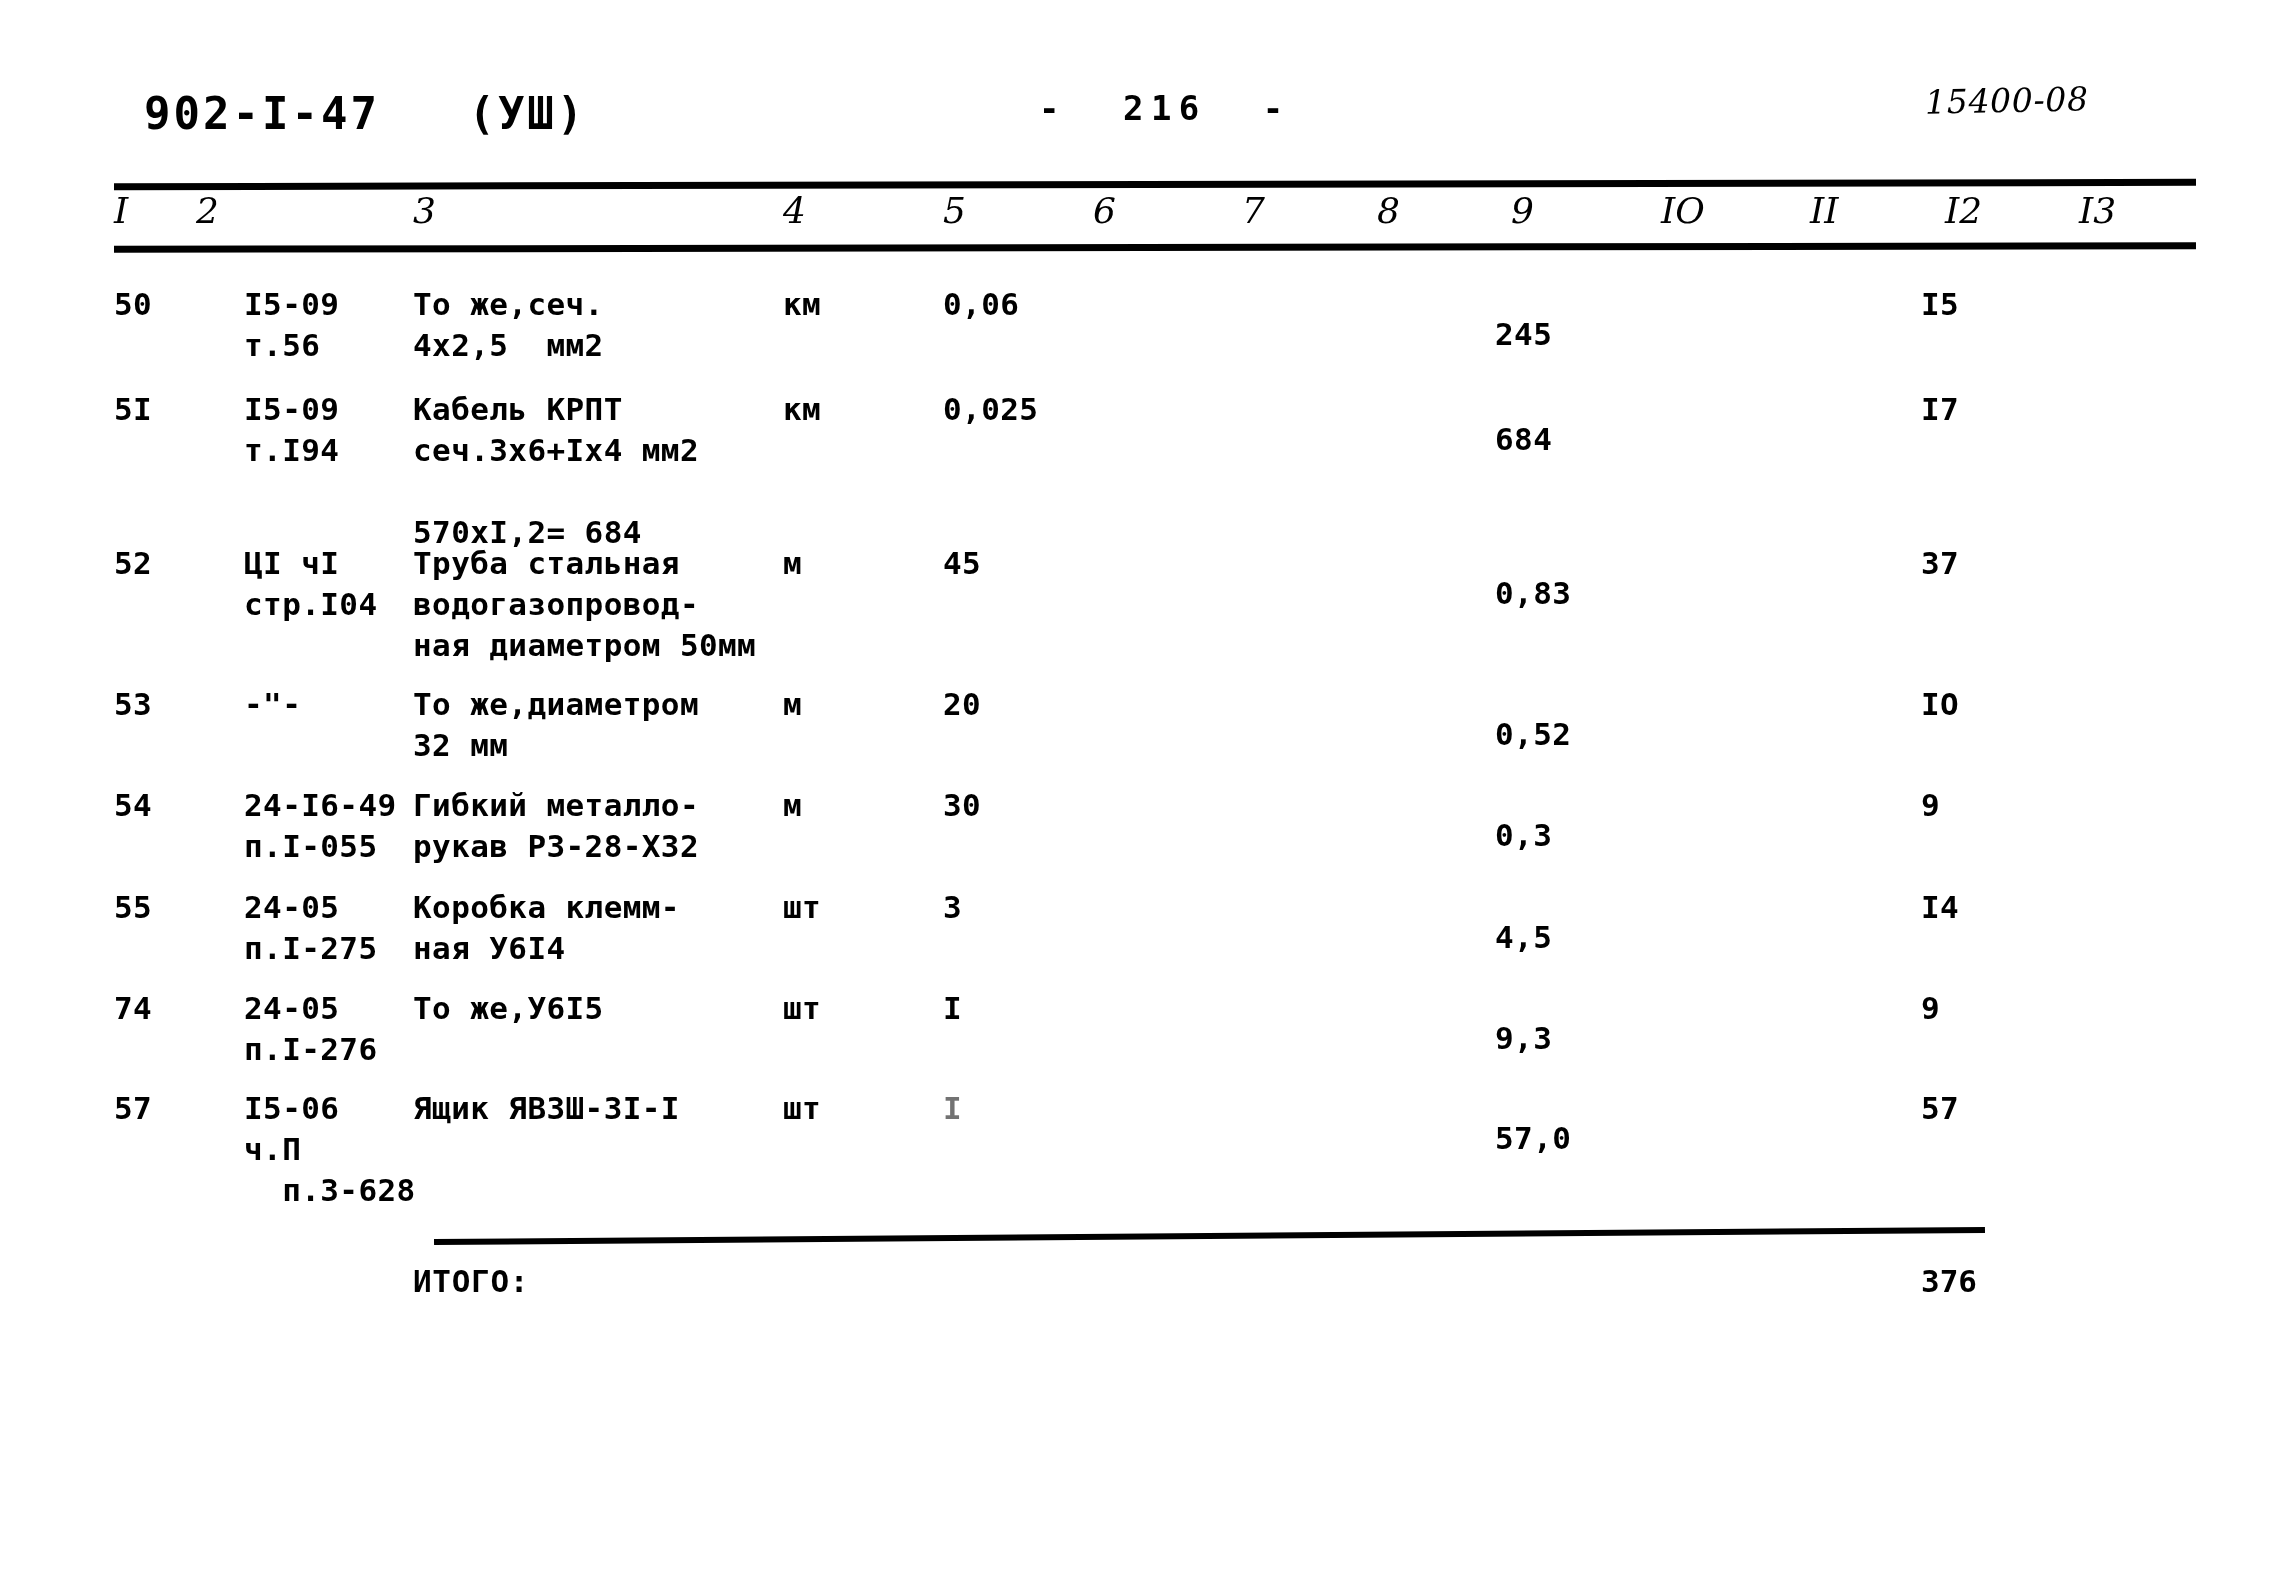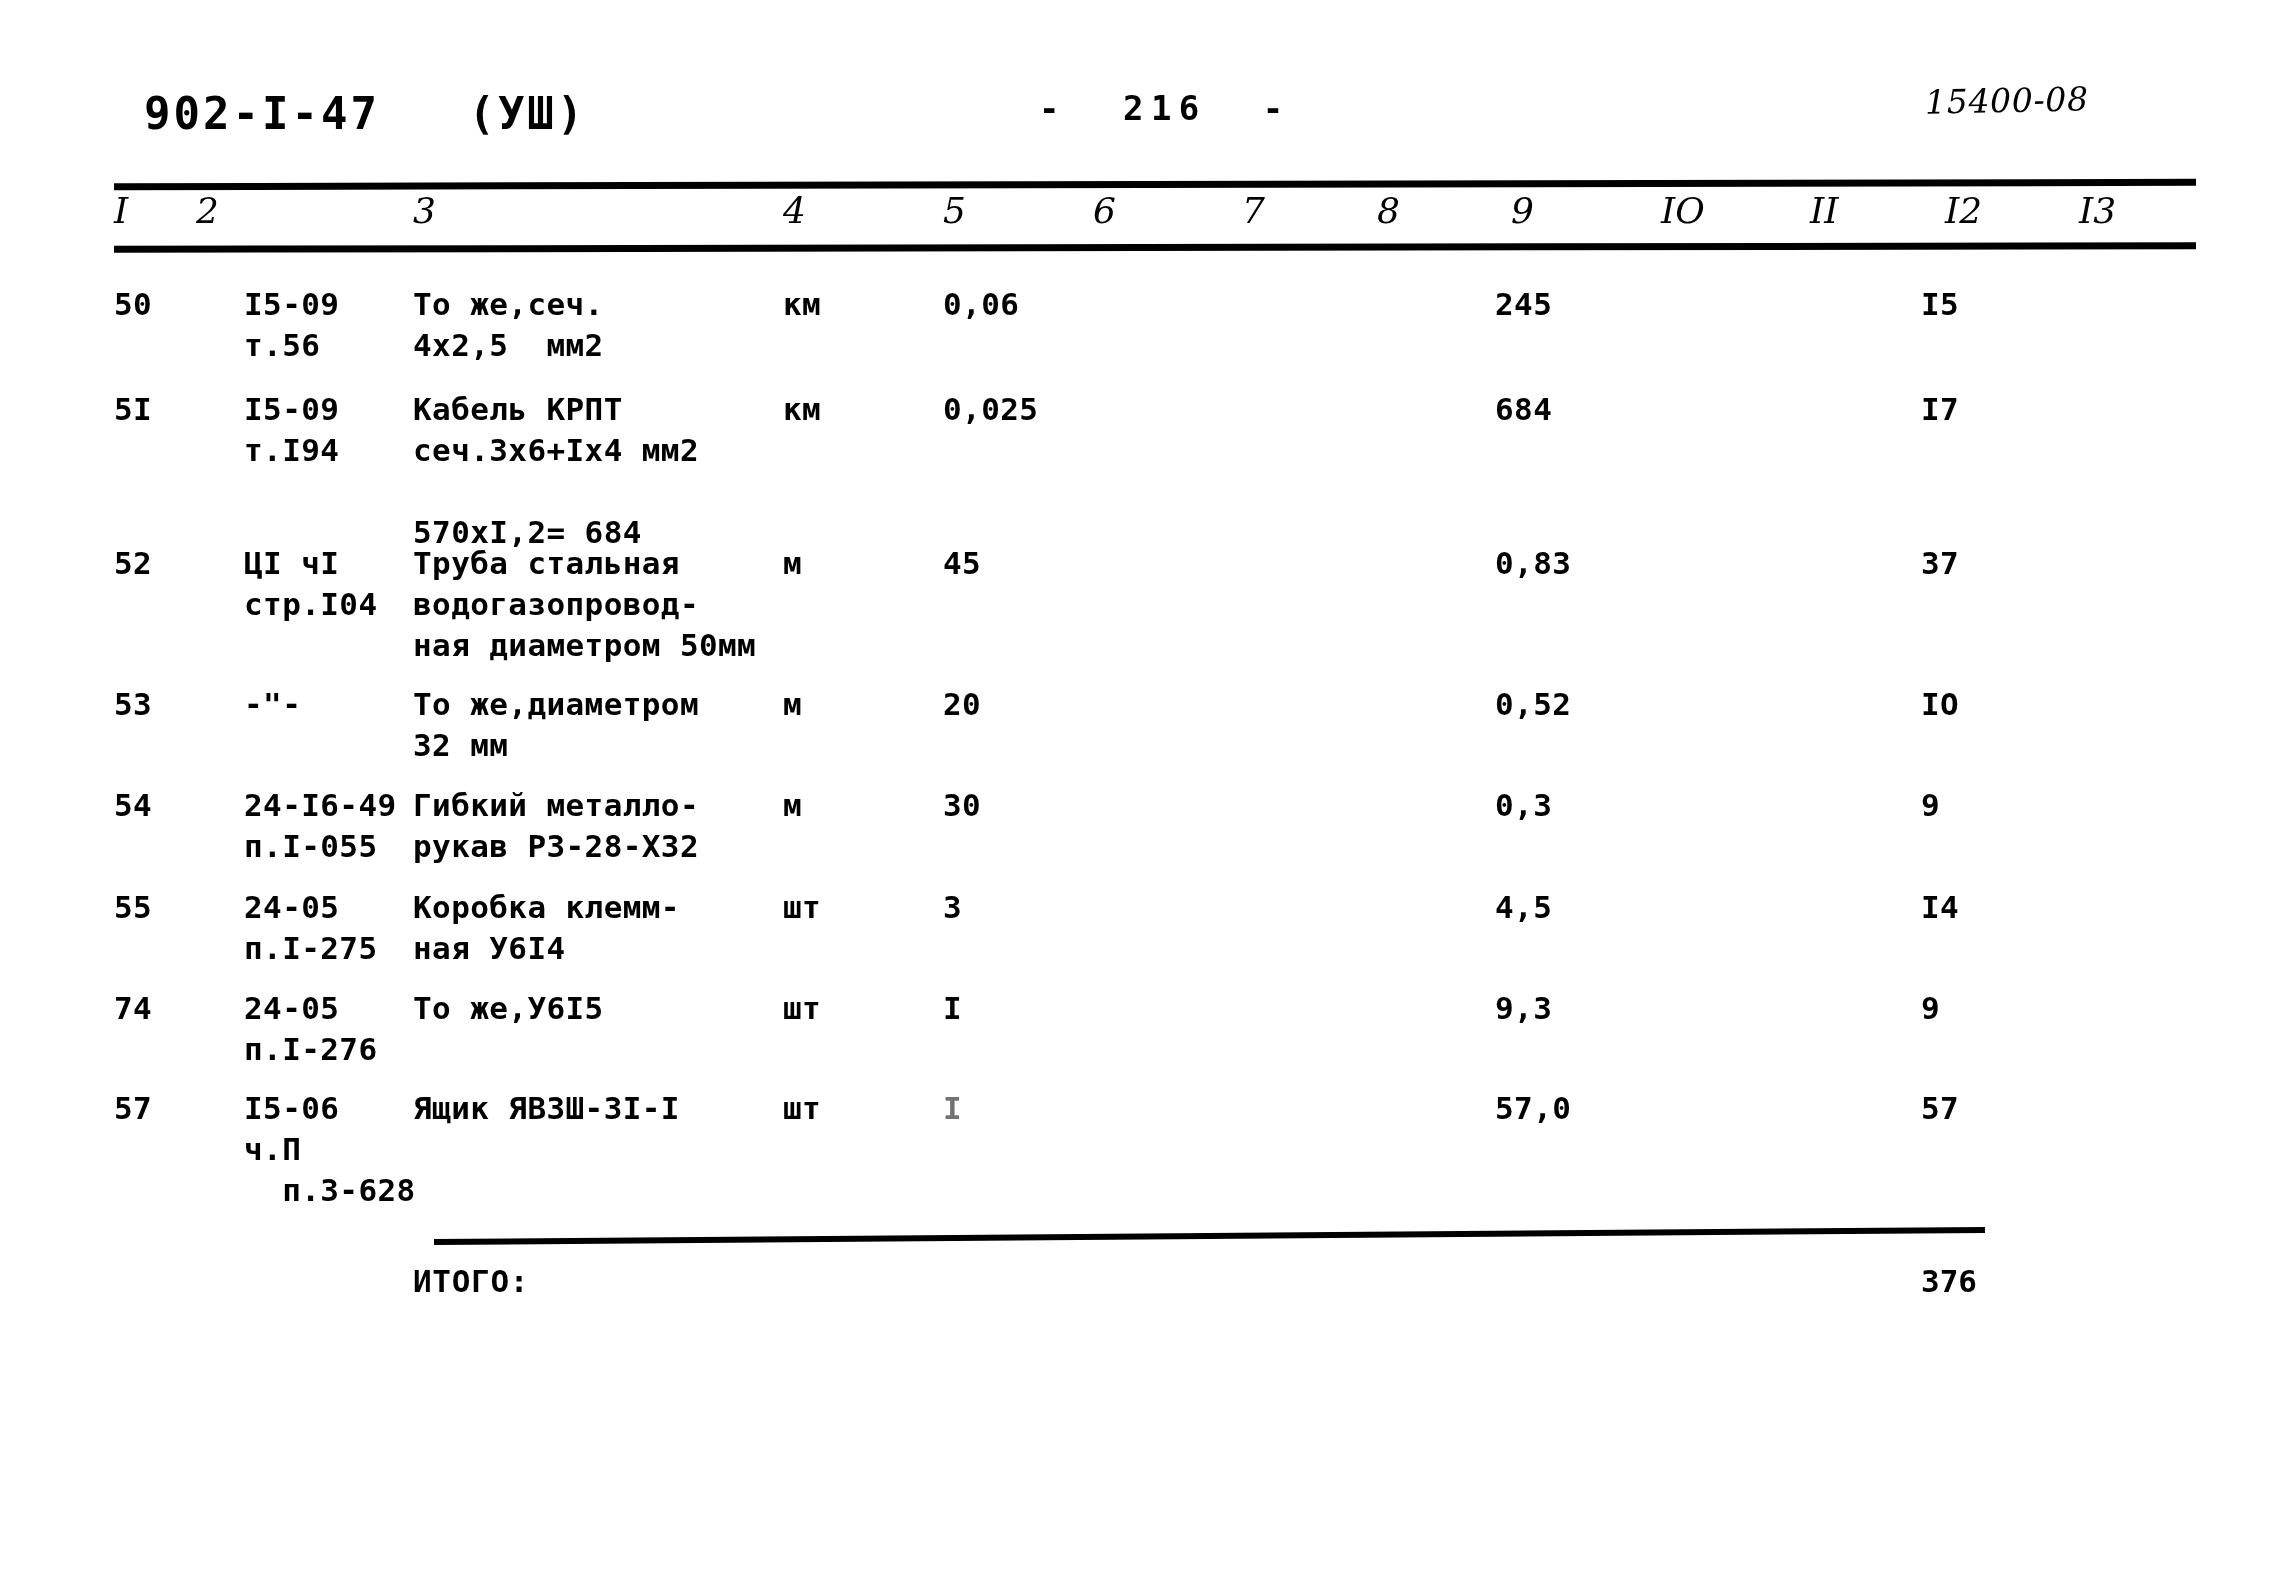--- a/index.html
+++ b/index.html
@@ -116,21 +116,21 @@
     font-weight: 700;
     font-size: 31px;
     line-height: 41px;
     letter-spacing: 0.4px;
   }
   .c-no    { left: 114px;  }
   .c-code  { left: 196px; margin-left: 48px;  }
   .c-name  { left: 413px;  }
   .c-unit  { left: 783px; }
   .c-qty   { left: 943px; }
-  .c-price { left: 1495px; }
+  .c-price { left: 1495px; margin-top: 30px; }
   .c-sum   { left: 1921px; }
 
   .faint { opacity: 0.55; }
 
   
   #total-row { position: absolute; left: 0; top: 1263px; width: 2295px; }
   #total-label {
     position: absolute;
     left: 413px;
     font-family: "DejaVu Sans Mono", monospace;

